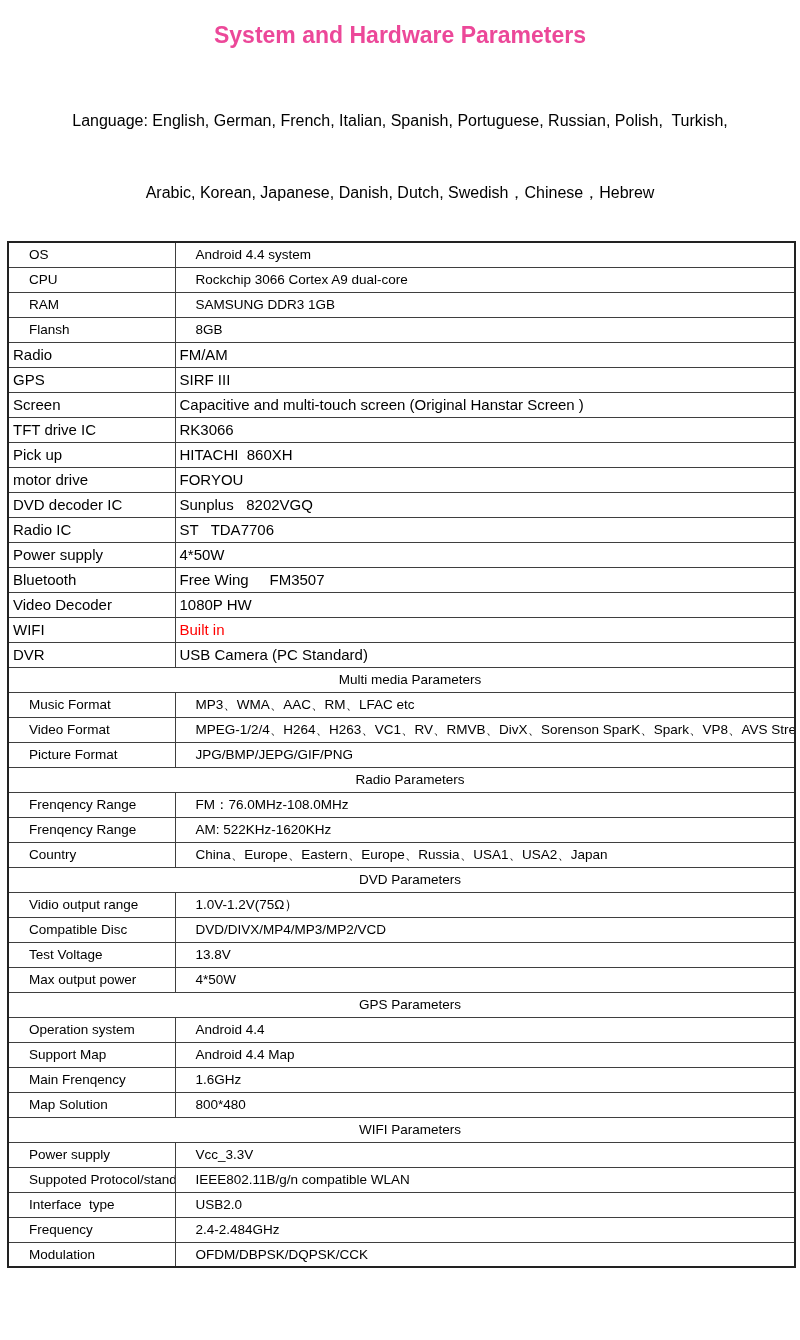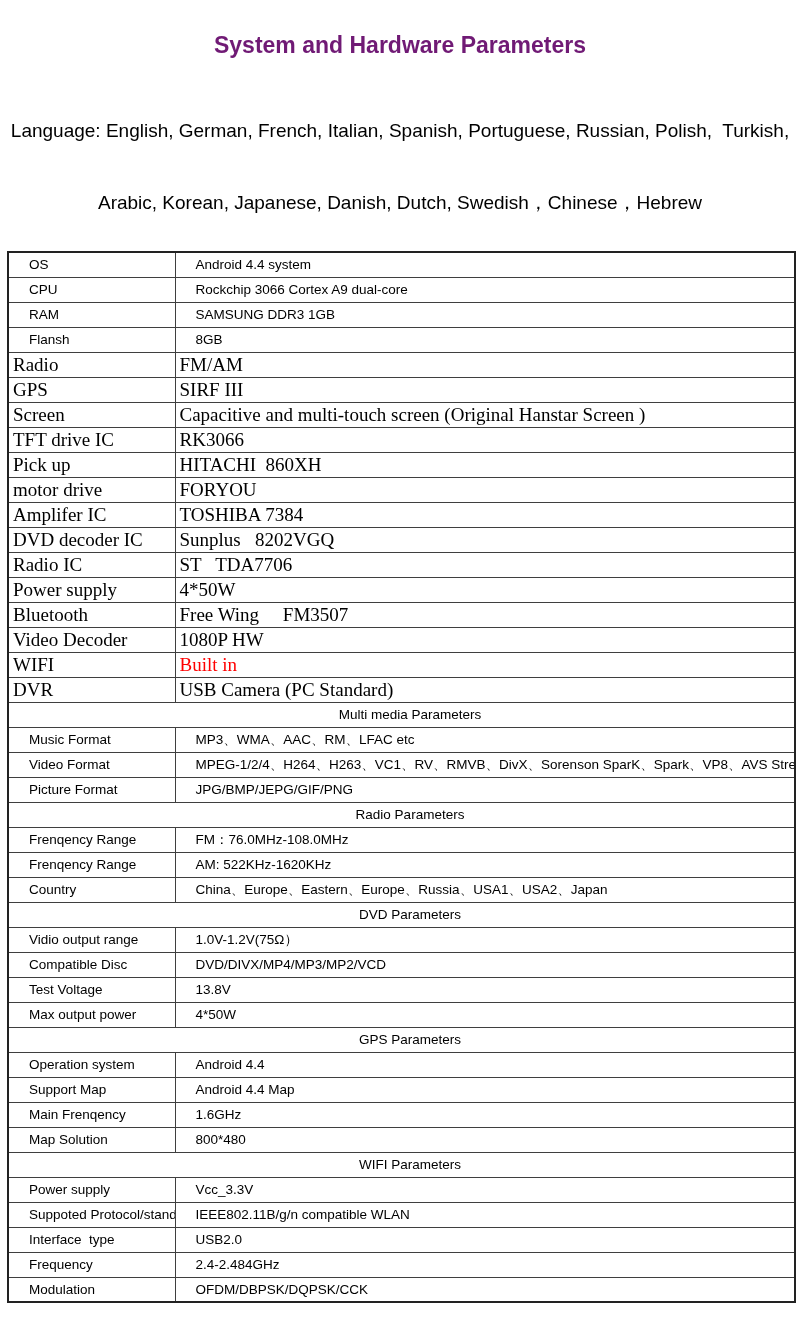--- a/index.html
+++ b/index.html
@@ -6,32 +6,32 @@
   html, body { margin: 0; padding: 0; background: #ffffff; }
   body {
     width: 800px; height: 1340px;
     font-family: "Liberation Sans", sans-serif;
     color: #000;
     position: relative;
     overflow: hidden;
   }
   .page-title {
     margin: 0;
-    padding-top: 32px;
+    padding-top: 22px;
     text-align: center;
     font-size: 23px;
     font-weight: bold;
     font-family: "Liberation Sans", sans-serif;
-    color: #701a75;
+    color: #ec4899;
   }
   .language {
     margin-top: 12px;
     margin-bottom: 12px;
     text-align: center;
-    font-size: 19px;
+    font-size: 16px;
     line-height: 24px;
     white-space: pre-wrap;
     color: #000;
   }
   table.spec {
     border-collapse: collapse;
     table-layout: fixed;
     width: 787px;
     margin-left: 7px;
     border: 2px solid #222;
@@ -45,22 +45,22 @@
     white-space: pre;
   }
   td.label-cell { width: 167px; }
   td.value-cell { width: 620px; }
   tr.sans td {
     font-family: "Liberation Sans", sans-serif;
     font-size: 13.5px;
     padding-left: 20px;
   }
   tr.serif td {
-    font-family: Liberation Serif, serif;
-    font-size: 19px;
+    font-family: Liberation Sans, sans-serif;
+    font-size: 15px;
   }
   td.header-cell {
     text-align: center;
     font-family: "Liberation Sans", sans-serif;
     font-size: 13.5px;
     white-space: normal;
   }
 </style>
 </head>
 <body>
@@ -108,24 +108,20 @@
       </tr>
       <tr class="serif">
         <td class="label-cell">Pick up</td>
         <td class="value-cell">HITACHI  860XH</td>
       </tr>
       <tr class="serif">
         <td class="label-cell">motor drive</td>
         <td class="value-cell">FORYOU</td>
       </tr>
       <tr class="serif">
-        <td class="label-cell">Amplifer IC</td>
-        <td class="value-cell">TOSHIBA 7384</td>
-      </tr>
-      <tr class="serif">
         <td class="label-cell">DVD decoder IC</td>
         <td class="value-cell">Sunplus   8202VGQ</td>
       </tr>
       <tr class="serif">
         <td class="label-cell">Radio IC</td>
         <td class="value-cell">ST   TDA7706</td>
       </tr>
       <tr class="serif">
         <td class="label-cell">Power supply</td>
         <td class="value-cell">4*50W</td>

